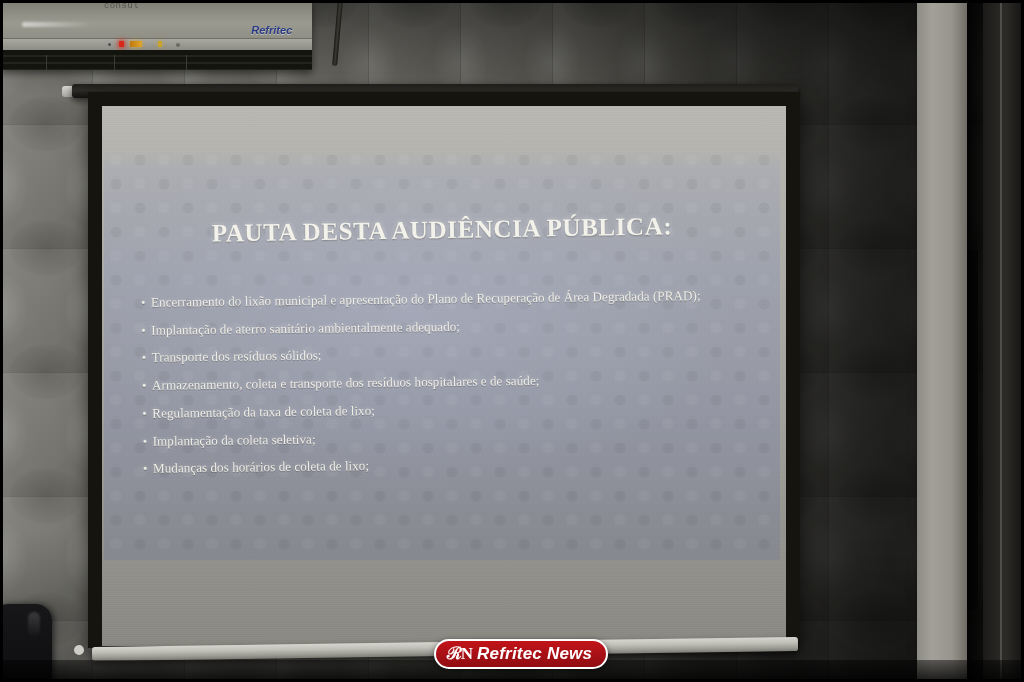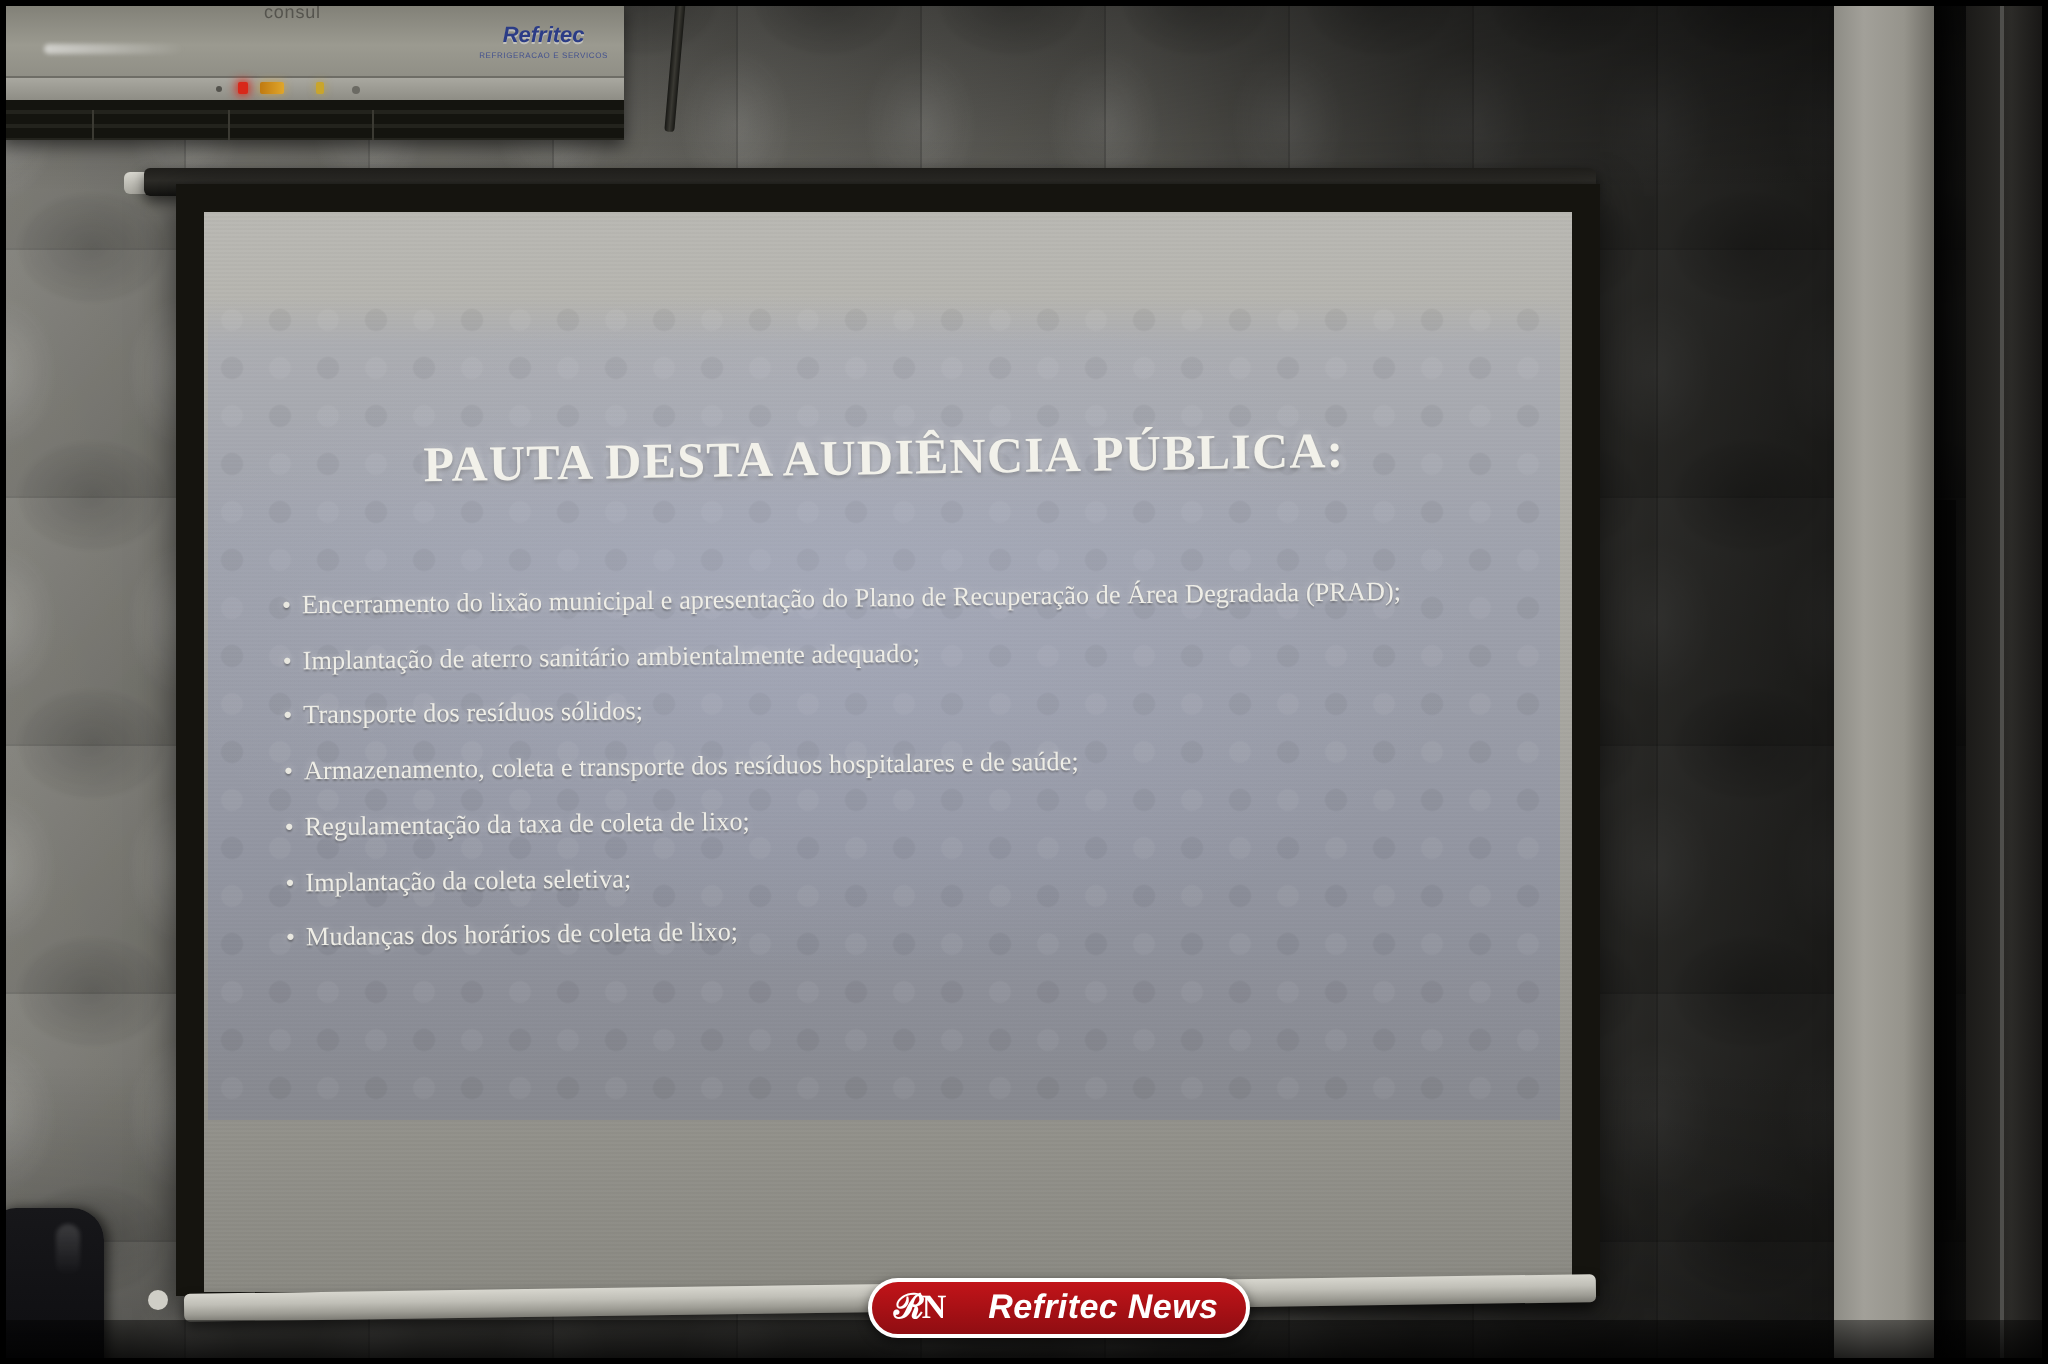--- a/index.html
+++ b/index.html
@@ -96,26 +96,26 @@
     position:absolute; left:0; top:0; width:100%; height:38px;
     background:linear-gradient(to bottom,#7e7d74,#9b9a90 60%,#908f86);
   }
   .ac-highlight{
     position:absolute; left:22px; top:22px; width:70px; height:5px;
     background:linear-gradient(to right, rgba(255,255,255,.55), rgba(255,255,255,0));
     border-radius:3px;
     filter:blur(1px);
   }
   .ac-brand{
-    position:absolute; left:132px; top:1px;
-    font-family:Liberation Sans, sans-serif;
+    position:absolute; left:104px; top:1px;
+    font-family:Liberation Mono, monospace;
     font-size:9px; color:#55544e; letter-spacing:.4px;
   }
   .ac-sticker{
-    position:absolute; right:8px; top:9px;
+    position:absolute; right:8px; top:21px;
     text-align:center; line-height:1;
   }
   .ac-sticker .big{
     font-family:"Liberation Sans", sans-serif;
     font-style:italic; font-weight:bold;
     font-size:11px; color:#2b3c86;
     text-shadow:0 1px 0 rgba(255,255,255,.4);
   }
   .ac-sticker .small{
     font-family:"Liberation Sans", sans-serif;
@@ -265,21 +265,21 @@
   
   .floor-dark{
     position:absolute; left:0; top:660px; width:1024px; height:22px;
     background:linear-gradient(to bottom, rgba(0,0,0,.45), rgba(0,0,0,.85));
   }
 
   
   .watermark{
     position:absolute;
     left:434px; top:639px;
-    display:flex; align-items:center; gap:22px;
+    display:flex; align-items:center; gap:5px;
     padding:4px 14px 5px 11px;
     background:#b01016;
     background:linear-gradient(to bottom,#c21419,#8f0d12);
     border:2.5px solid #ffffff;
     border-radius:20px;
     box-shadow:0 2px 6px rgba(0,0,0,.55);
   }
   .wm-mono{
     font-family:"Liberation Serif", serif;
     font-weight:bold; font-size:17px; color:#fff;

